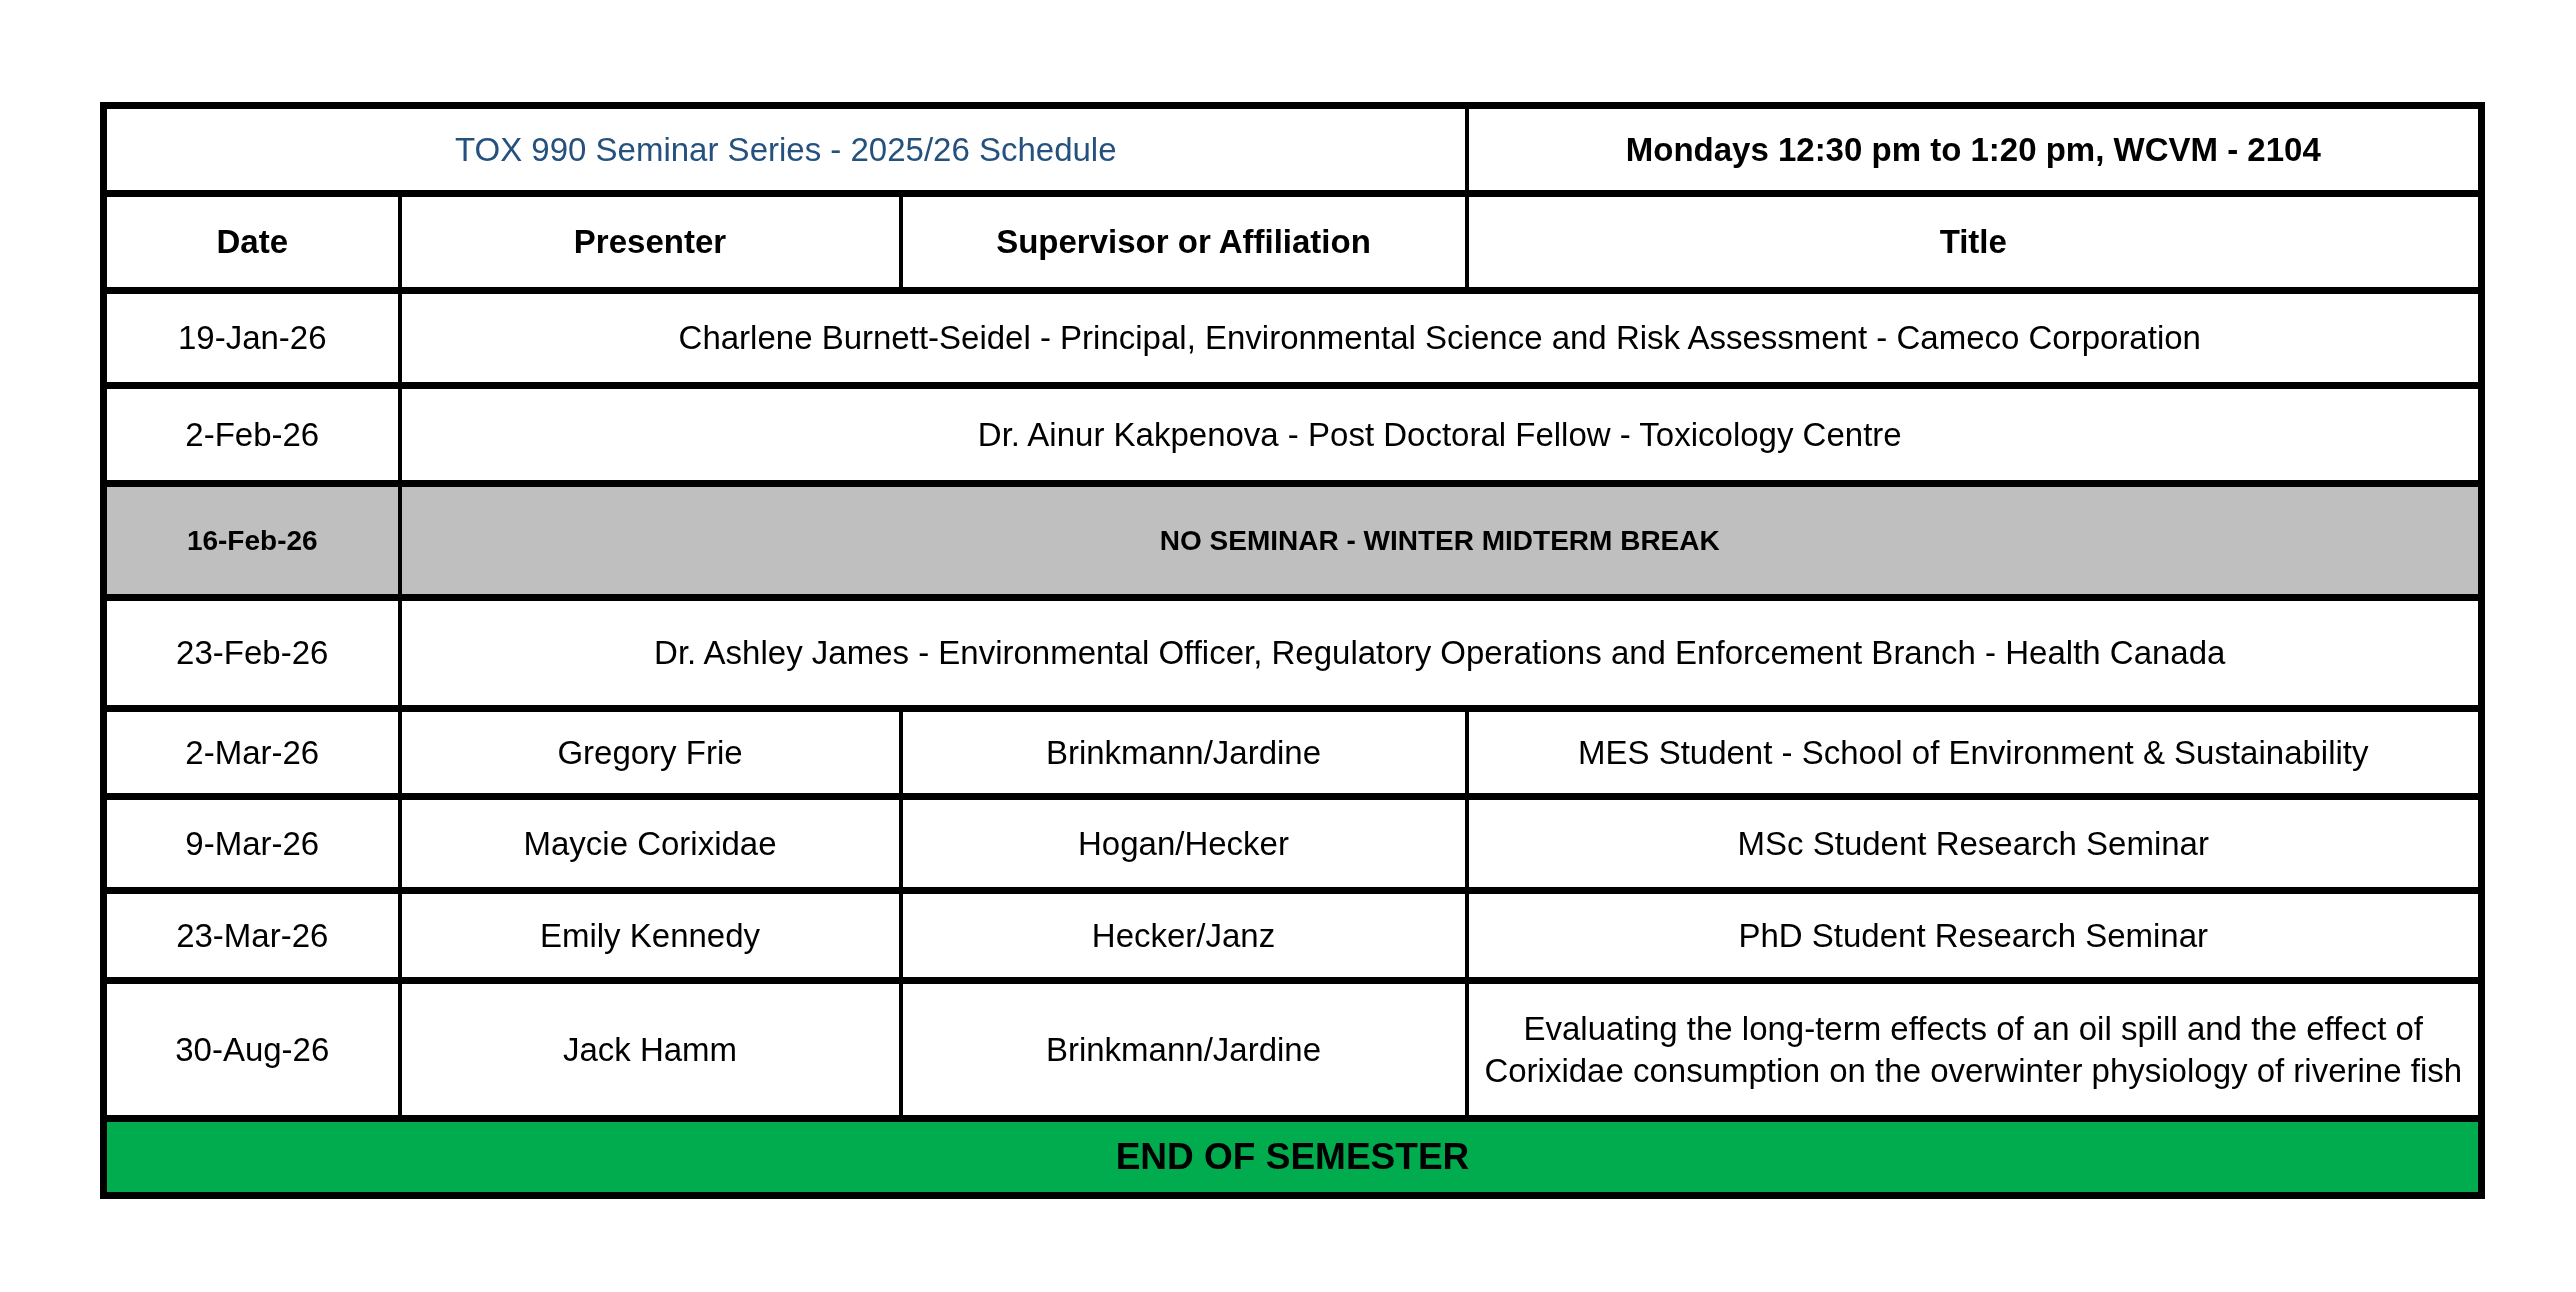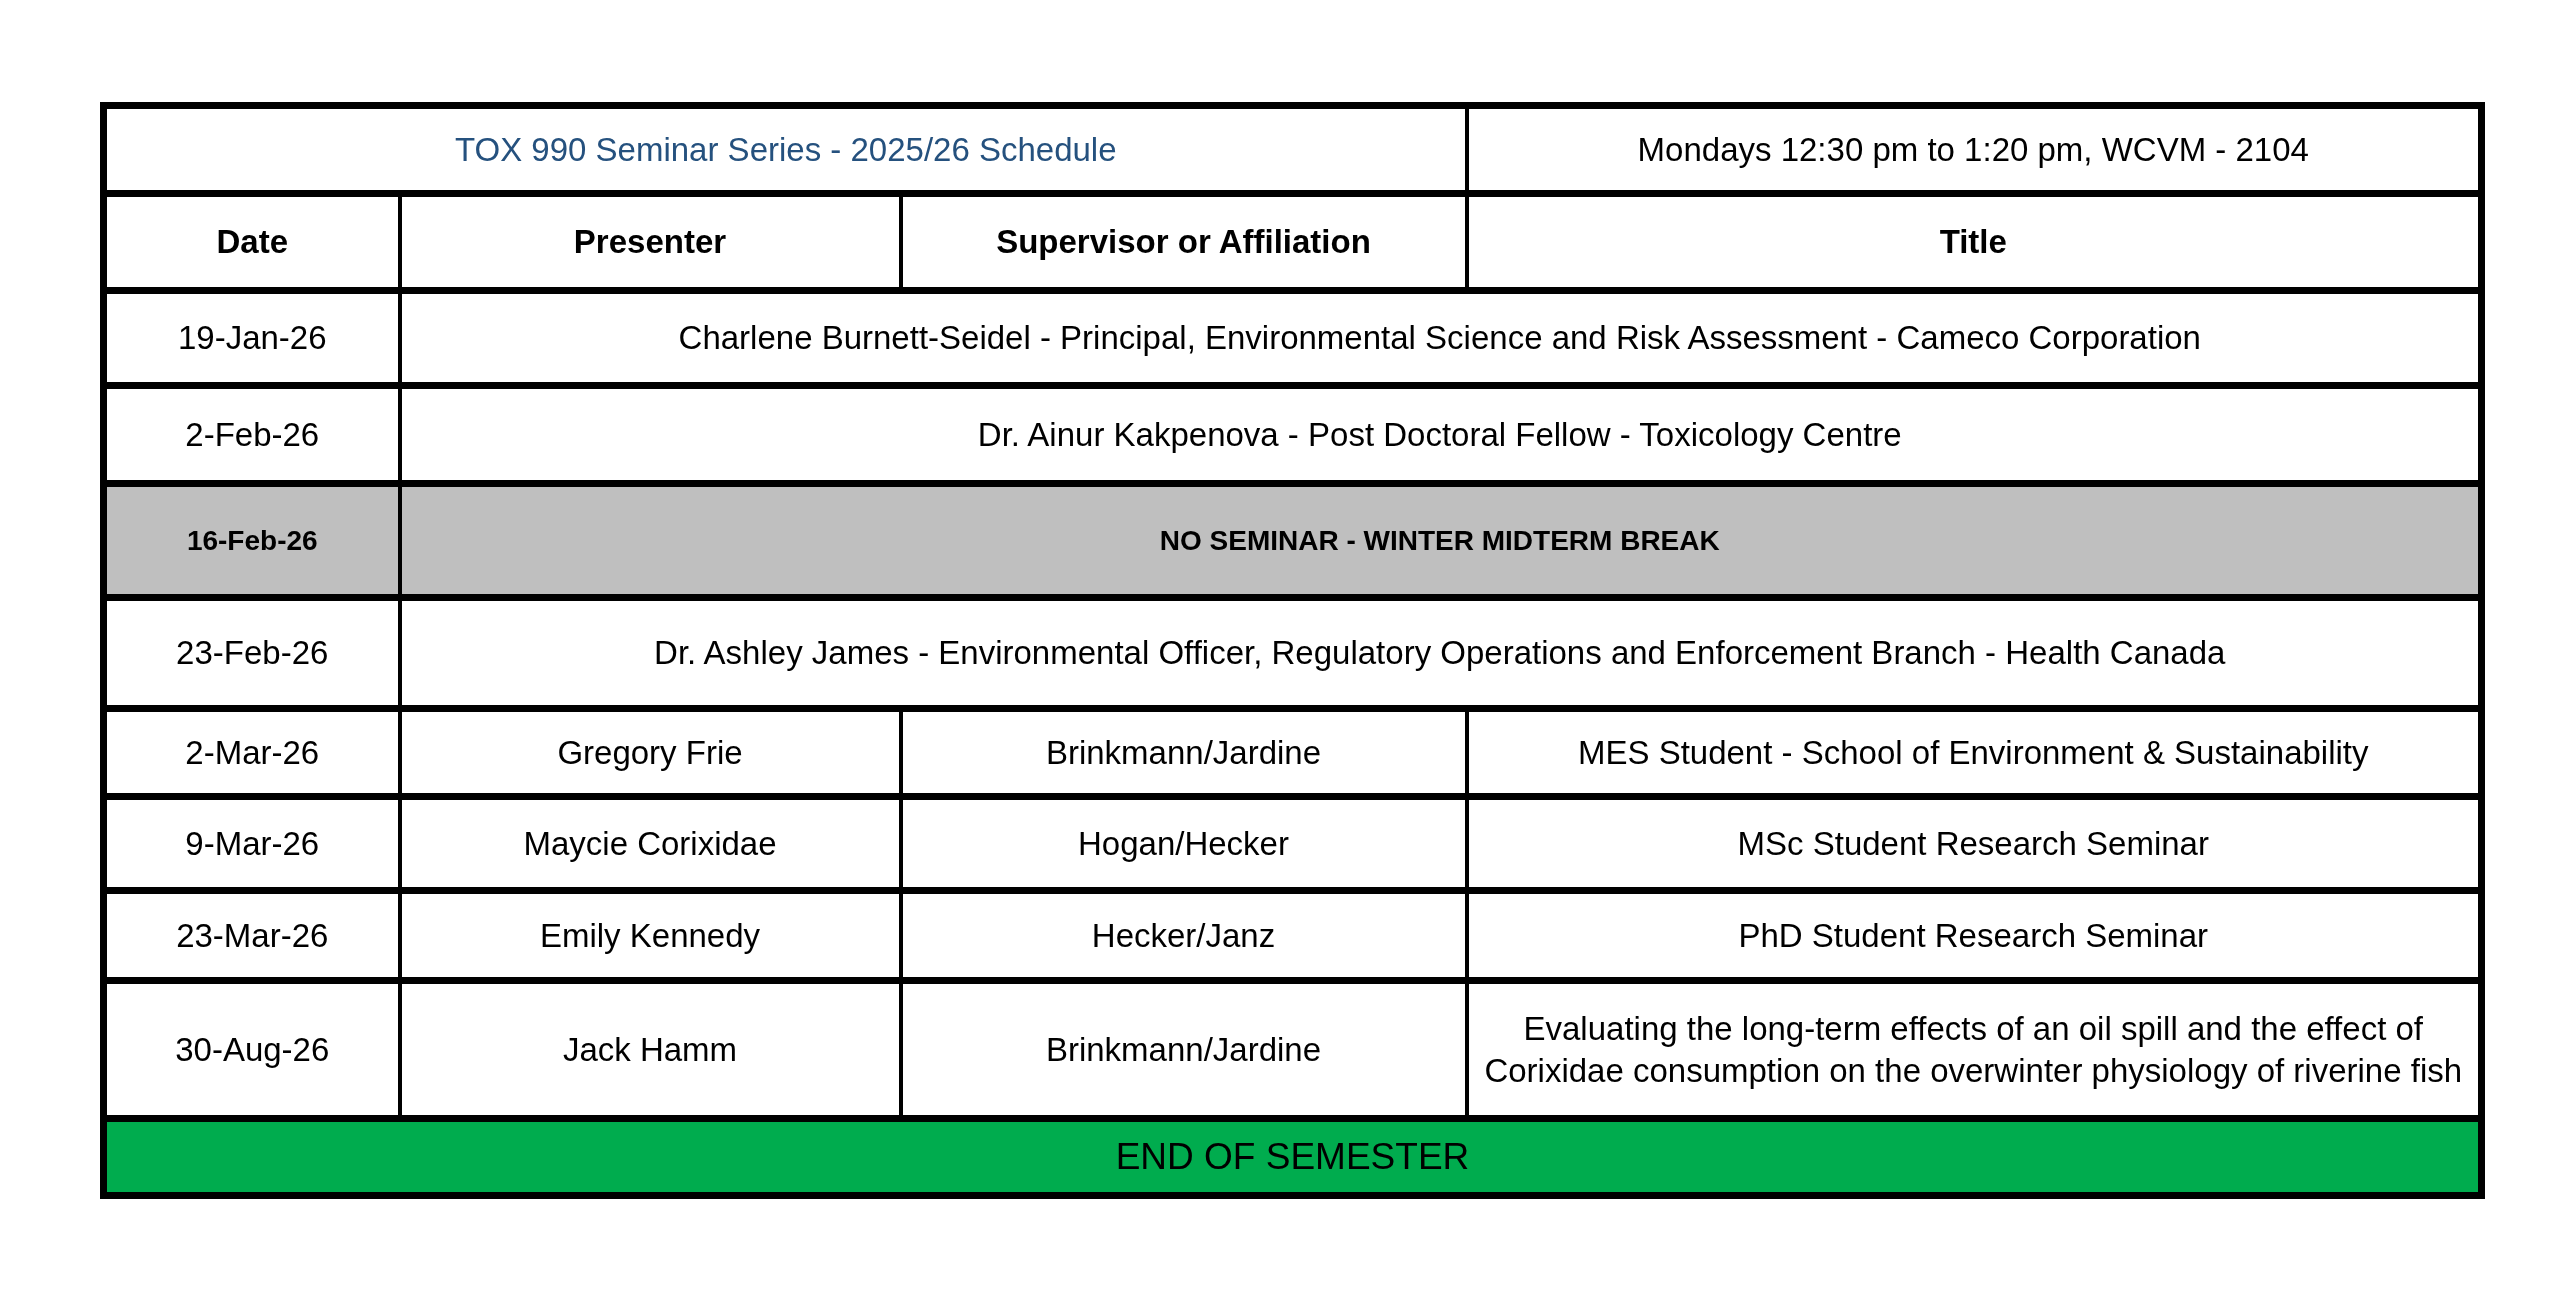--- a/index.html
+++ b/index.html
@@ -39,35 +39,35 @@
   }
   .schedule-table{border:7.5px solid var(--border-color);}
   .main-title{
     color:var(--title-blue);
     font-weight:normal;
     font-size:50px;
     text-align:left;
     padding-left:23px;
   }
   .schedule-info{
-    font-weight:normal;
+    font-weight:bold;
     font-size:30px;
   }
   .col-header{
     font-weight:bold;
     font-size:35px;
   }
   .row-gray td{
     background:var(--row-gray);
     font-weight:bold;
     font-size:28px;
   }
   .footer-row td{
     background:var(--footer-green);
-    font-weight:normal;
+    font-weight:bold;
     font-size:37px;
   }
   .title-cell-long{
     font-size:33px;
     padding:3.3px 5px;
     margin-left:20px;
   }
 </style>
 </head>
 <body>

